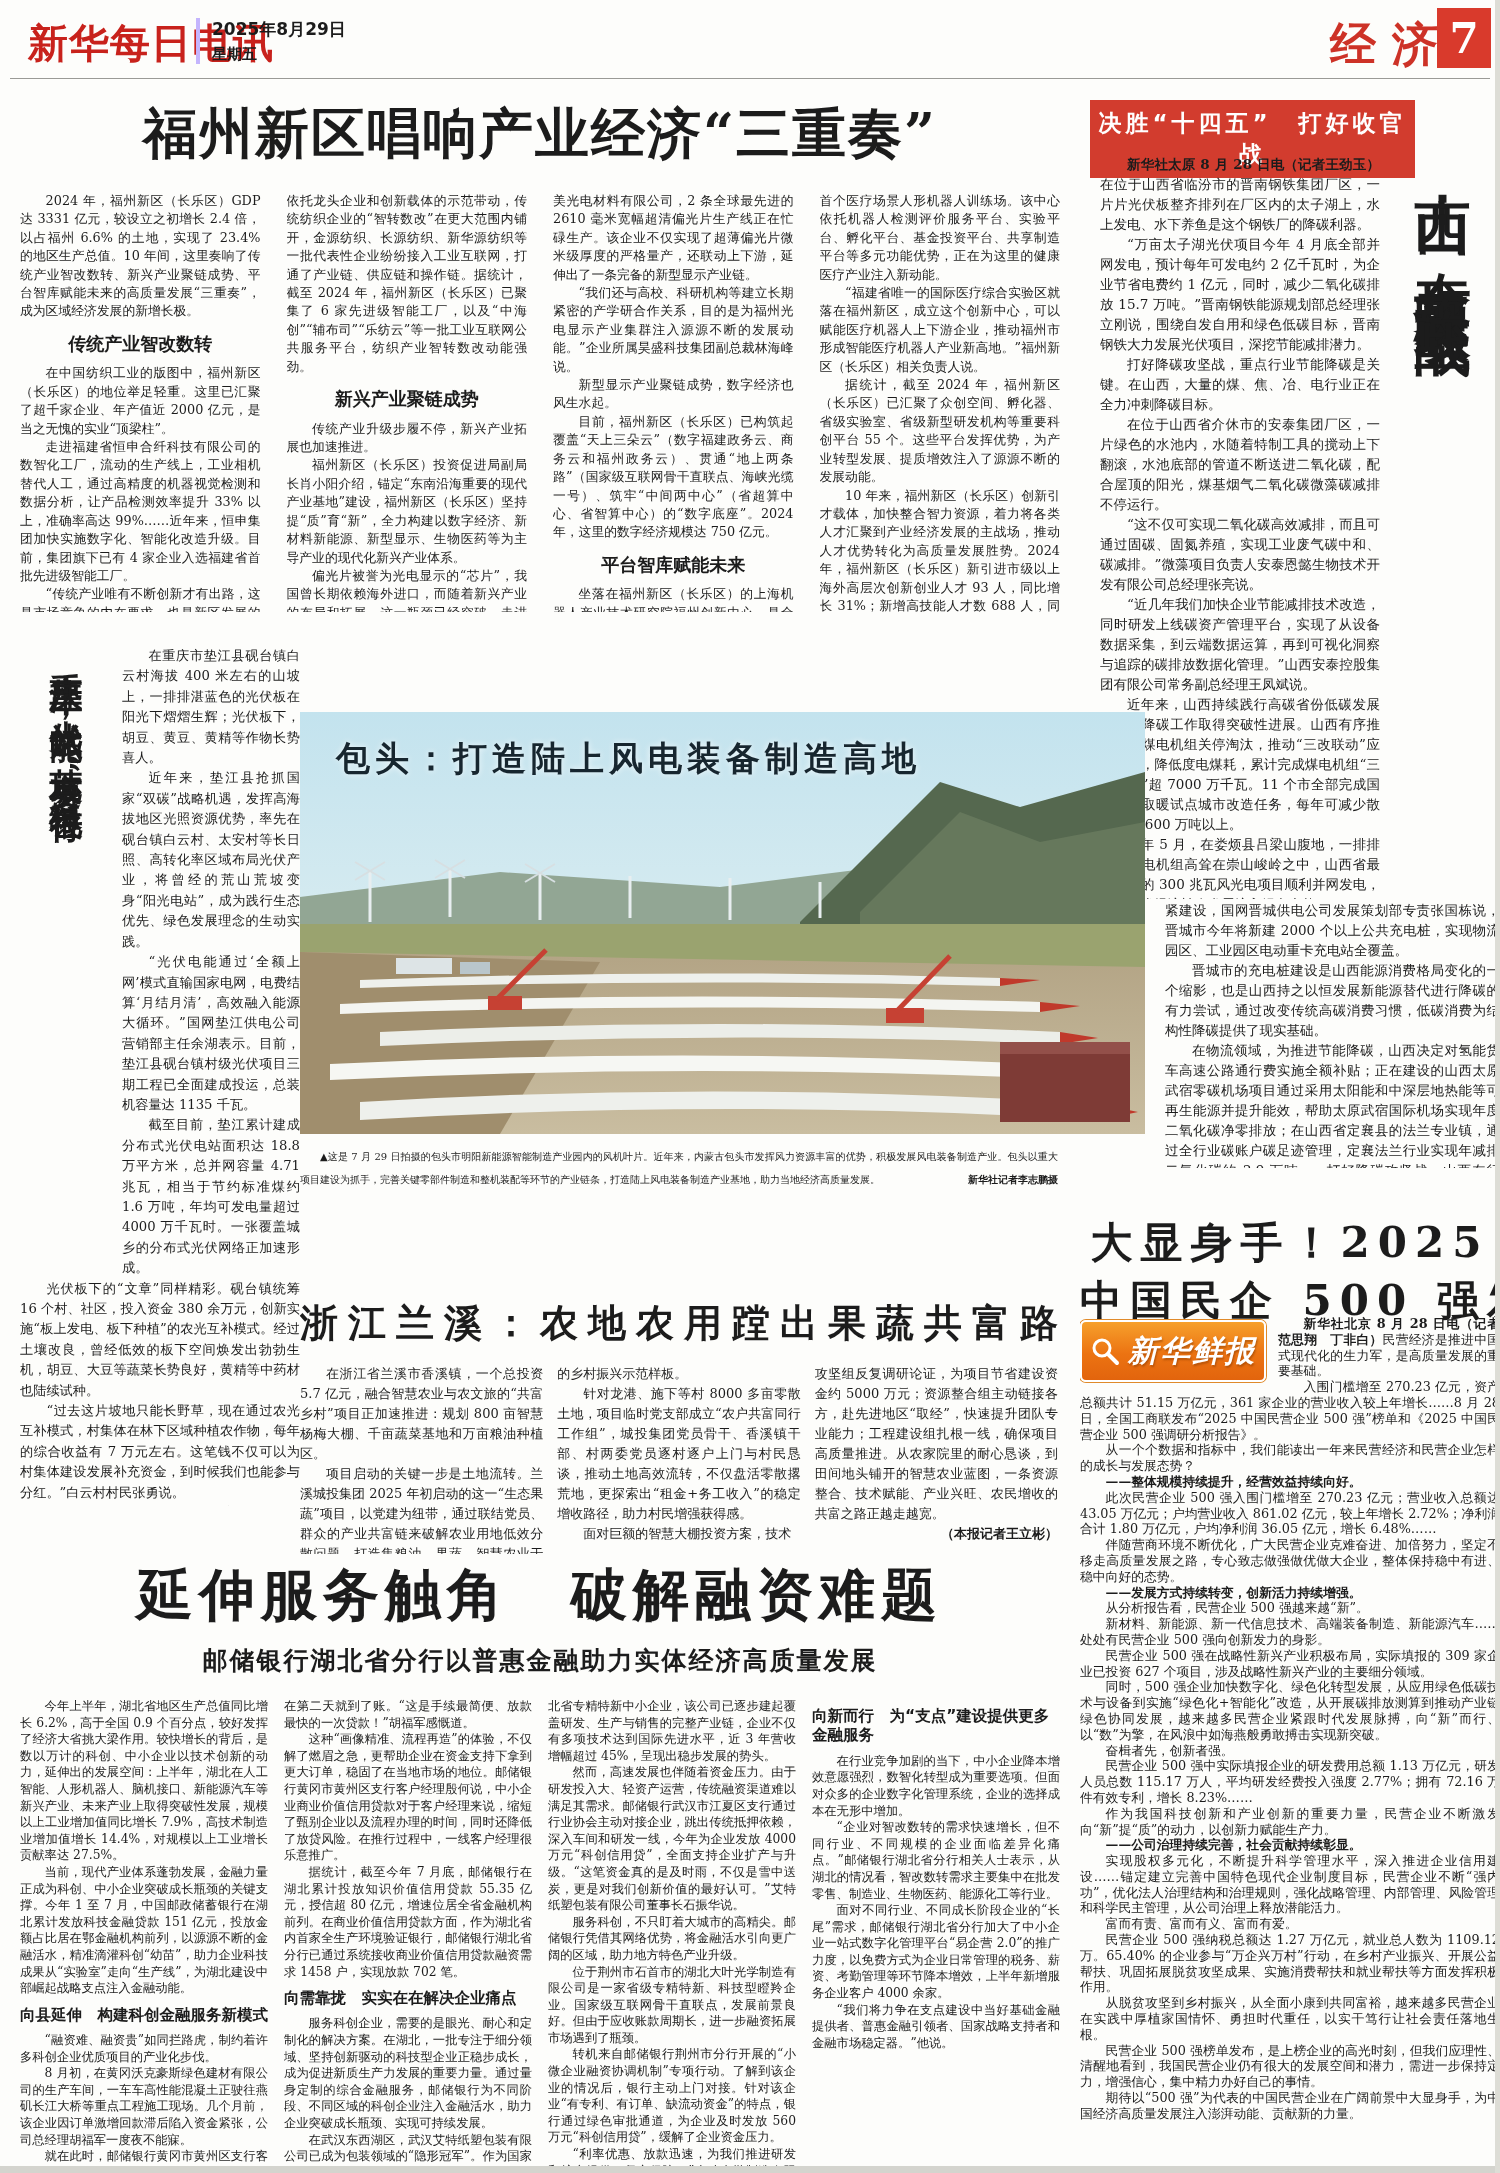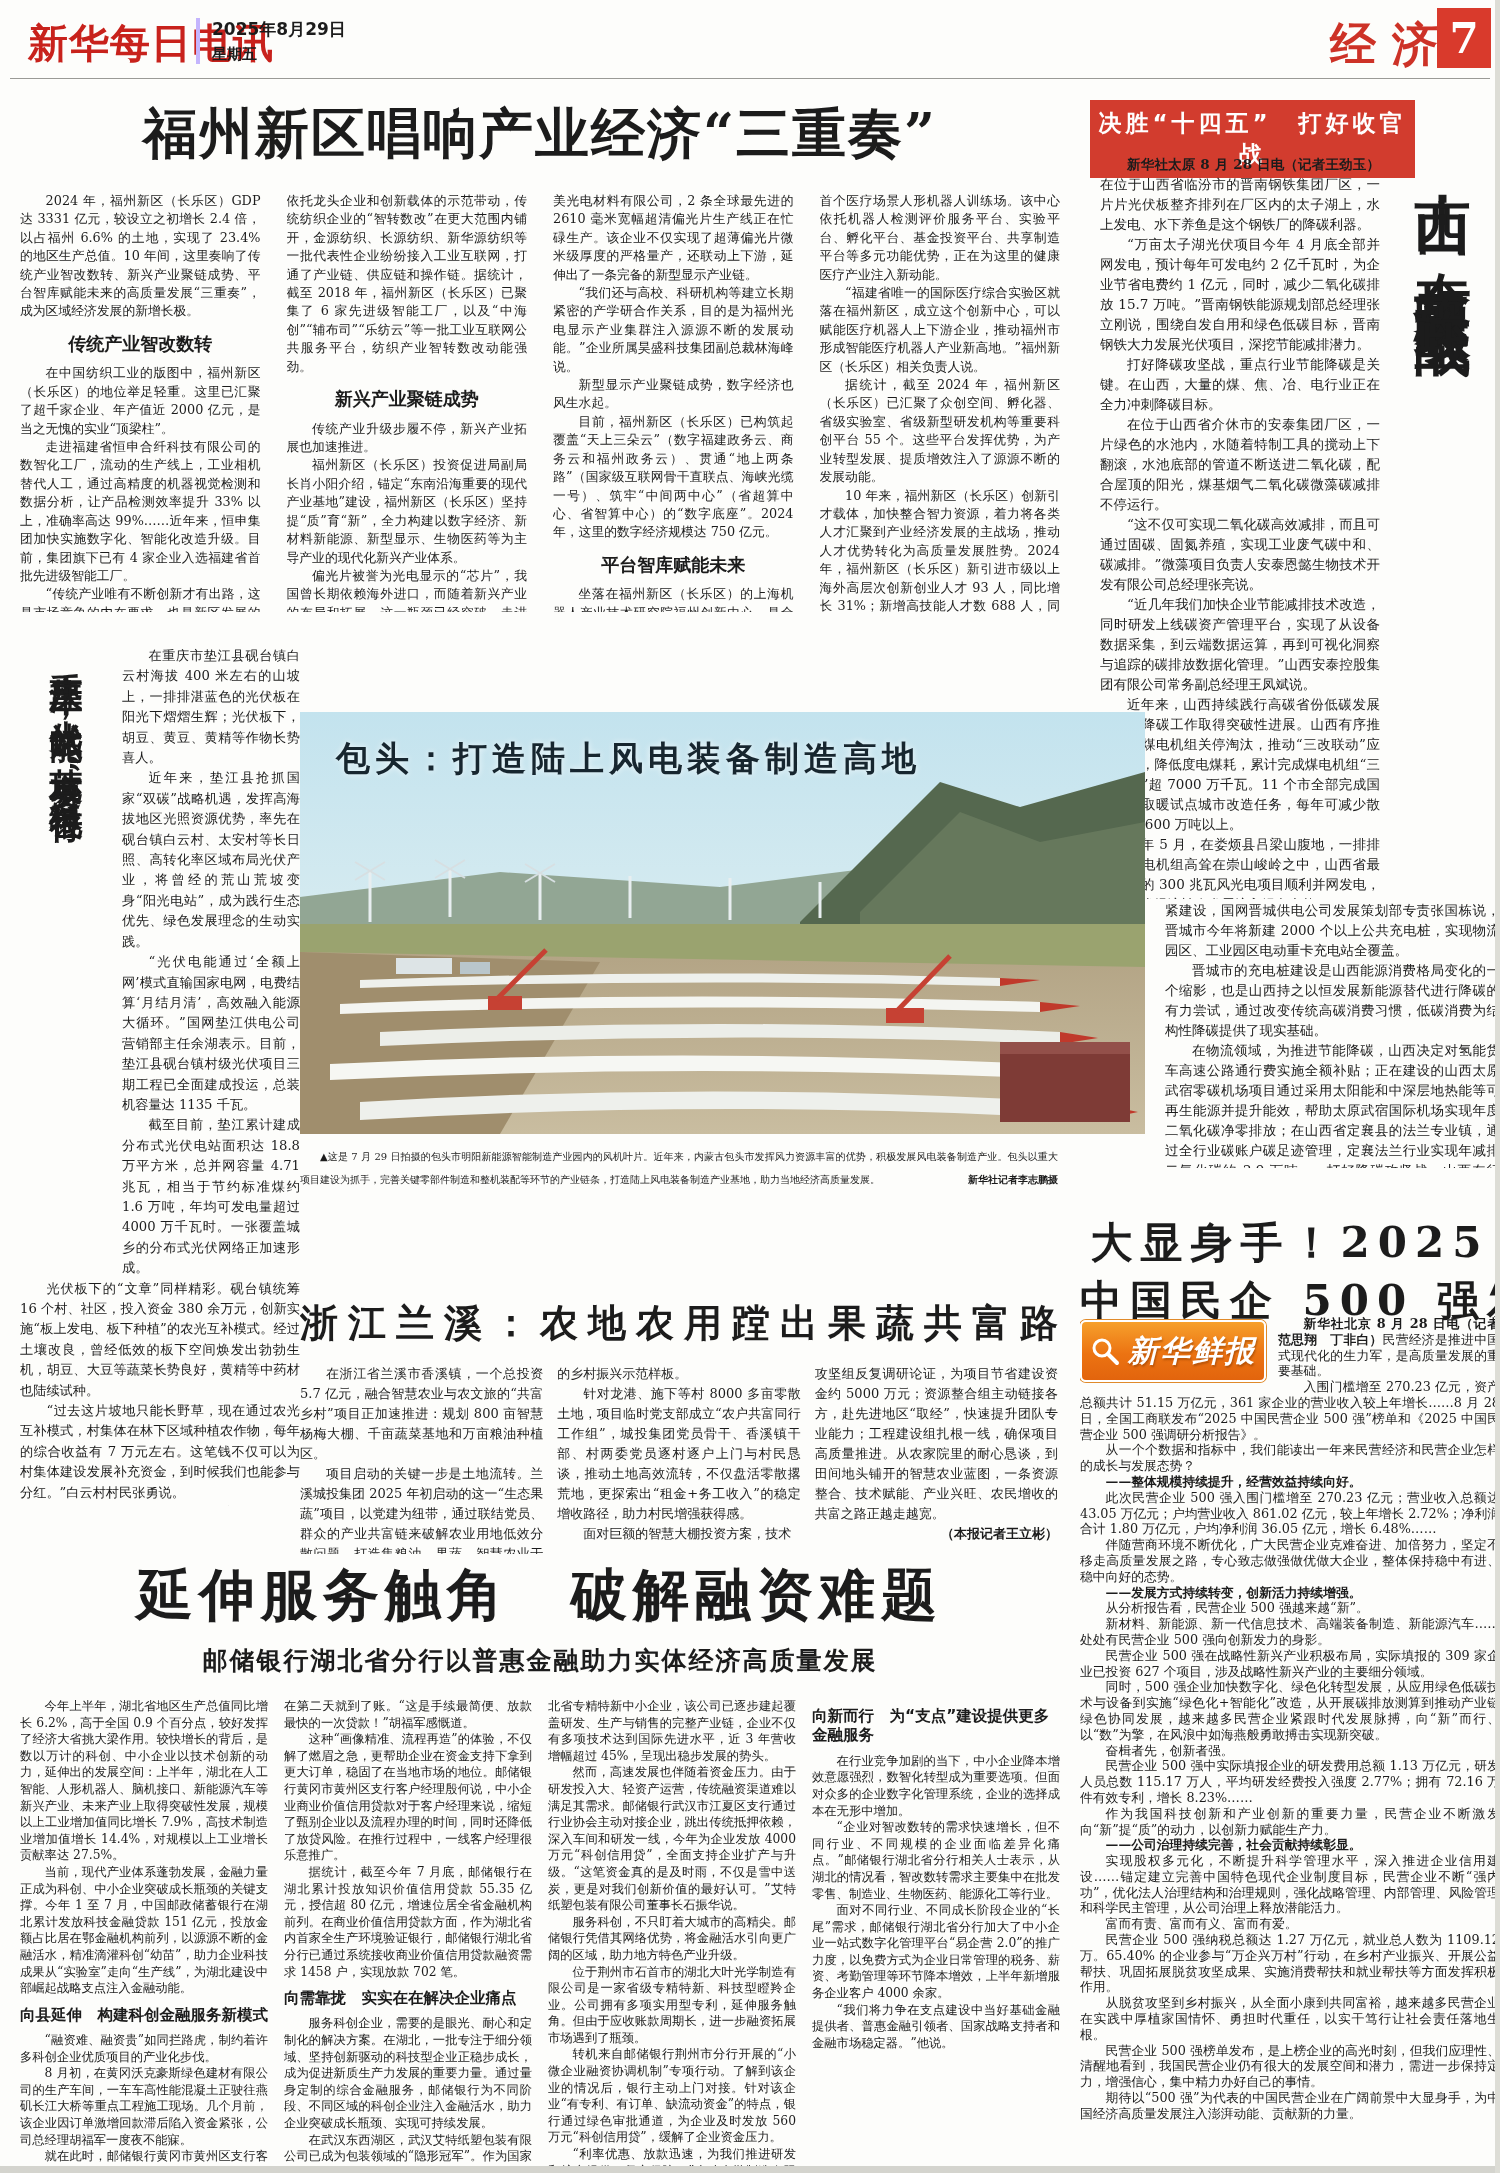--- a/index.html
+++ b/index.html
@@ -88,21 +88,21 @@
   <div class="abs fz-headline" style="left:20px;top:98px;width:1040px;">福州新区唱响产业经济“三重奏”</div>
   <div class="abs fz-cols" style="left:20px;top:192px;width:1040px;height:420px;">
     <div class="col">
         <p>2024 年，福州新区（长乐区）GDP 达 3331 亿元，较设立之初增长 2.4 倍，以占福州 6.6% 的土地，实现了 23.4% 的地区生产总值。10 年间，这里奏响了传统产业智改数转、新兴产业聚链成势、平台智库赋能未来的高质量发展“三重奏”，成为区域经济发展的新增长极。</p>
         <p class="sub">传统产业智改数转</p>
         <p>在中国纺织工业的版图中，福州新区（长乐区）的地位举足轻重。这里已汇聚了超千家企业、年产值近 2000 亿元，是当之无愧的实业“顶梁柱”。</p>
         <p>走进福建省恒申合纤科技有限公司的数智化工厂，流动的生产线上，工业相机替代人工，通过高精度的机器视觉检测和数据分析，让产品检测效率提升 33% 以上，准确率高达 99%……近年来，恒申集团加快实施数字化、智能化改造升级。目前，集团旗下已有 4 家企业入选福建省首批先进级智能工厂。</p>
         <p>“传统产业唯有不断创新才有出路，这是市场竞争的内在要求，也是新区发展的后劲所在。”恒申集团董事长陈建龙说。</p>
       </div>
     <div class="col">
-        <p class="noindent">依托龙头企业和创新载体的示范带动，传统纺织企业的“智转数改”在更大范围内铺开，金源纺织、长源纺织、新华源纺织等一批代表性企业纷纷接入工业互联网，打通了产业链、供应链和操作链。据统计，截至 2018 年，福州新区（长乐区）已聚集了 6 家先进级智能工厂，以及“中海创”“辅布司”“乐纺云”等一批工业互联网公共服务平台，纺织产业智转数改动能强劲。</p>
+        <p class="noindent">依托龙头企业和创新载体的示范带动，传统纺织企业的“智转数改”在更大范围内铺开，金源纺织、长源纺织、新华源纺织等一批代表性企业纷纷接入工业互联网，打通了产业链、供应链和操作链。据统计，截至 2024 年，福州新区（长乐区）已聚集了 6 家先进级智能工厂，以及“中海创”“辅布司”“乐纺云”等一批工业互联网公共服务平台，纺织产业智转数改动能强劲。</p>
         <p class="sub">新兴产业聚链成势</p>
         <p>传统产业升级步履不停，新兴产业拓展也加速推进。</p>
         <p>福州新区（长乐区）投资促进局副局长肖小阳介绍，锚定“东南沿海重要的现代产业基地”建设，福州新区（长乐区）坚持提“质”育“新”，全力构建以数字经济、新材料新能源、新型显示、生物医药等为主导产业的现代化新兴产业体系。</p>
         <p>偏光片被誉为光电显示的“芯片”，我国曾长期依赖海外进口，而随着新兴产业的布局和拓展，这一瓶颈已经突破。走进福州恒</p>
       </div>
     <div class="col">
         <p class="noindent">美光电材料有限公司，2 条全球最先进的 2610 毫米宽幅超清偏光片生产线正在忙碌生产。该企业不仅实现了超薄偏光片微米级厚度的严格量产，还联动上下游，延伸出了一条完备的新型显示产业链。</p>
         <p>“我们还与高校、科研机构等建立长期紧密的产学研合作关系，目的是为福州光电显示产业集群注入源源不断的发展动能。”企业所属昊盛科技集团副总裁林海峰说。</p>
         <p>新型显示产业聚链成势，数字经济也风生水起。</p>
         <p>目前，福州新区（长乐区）已构筑起覆盖“天上三朵云”（数字福建政务云、商务云和福州政务云）、贯通“地上两条路”（国家级互联网骨干直联点、海峡光缆一号）、筑牢“中间两中心”（省超算中心、省智算中心）的“数字底座”。2024 年，这里的数字经济规模达 750 亿元。</p>
@@ -252,21 +252,21 @@
         <p>这种“画像精准、流程再造”的体验，不仅解了燃眉之急，更帮助企业在资金支持下拿到更大订单，稳固了在当地市场的地位。邮储银行黄冈市黄州区支行客户经理殷何说，中小企业商业价值信用贷款对于客户经理来说，缩短了甄别企业以及流程办理的时间，同时还降低了放贷风险。在推行过程中，一线客户经理很乐意推广。</p>
         <p>据统计，截至今年 7 月底，邮储银行在湖北累计投放知识价值信用贷款 55.35 亿元，授信超 80 亿元，增速位居全省金融机构前列。在商业价值信用贷款方面，作为湖北省内首家全生产环境验证银行，邮储银行湖北省分行已通过系统接收商业价值信用贷款融资需求 1458 户，实现放款 702 笔。</p>
         <p class="sub">向需靠拢　实实在在解决企业痛点</p>
         <p>服务科创企业，需要的是眼光、耐心和定制化的解决方案。在湖北，一批专注于细分领域、坚持创新驱动的科技型企业正稳步成长，成为促进新质生产力发展的重要力量。通过量身定制的综合金融服务，邮储银行为不同阶段、不同区域的科创企业注入金融活水，助力企业突破成长瓶颈、实现可持续发展。</p>
         <p>在武汉东西湖区，武汉艾特纸塑包装有限公司已成为包装领域的“隐形冠军”。作为国家级绿色工厂、高新技术企业和湖</p>
       </div>
     <div class="col">
         <p class="noindent">北省专精特新中小企业，该公司已逐步建起覆盖研发、生产与销售的完整产业链，企业不仅有多项技术达到国际先进水平，近 3 年营收增幅超过 45%，呈现出稳步发展的势头。</p>
         <p>然而，高速发展也伴随着资金压力。由于研发投入大、轻资产运营，传统融资渠道难以满足其需求。邮储银行武汉市江夏区支行通过行业协会主动对接企业，跳出传统抵押依赖，深入车间和研发一线，今年为企业发放 4000 万元“科创信用贷”，全面支持企业扩产与升级。“这笔资金真的是及时雨，不仅是雪中送炭，更是对我们创新价值的最好认可。”艾特纸塑包装有限公司董事长石振华说。</p>
         <p>服务科创，不只盯着大城市的高精尖。邮储银行凭借其网络优势，将金融活水引向更广阔的区域，助力地方特色产业升级。</p>
-        <p>位于荆州市石首市的湖北大叶光学制造有限公司是一家省级专精特新、科技型瞪羚企业。公司拥有多项实用型专利，延伸服务触角。但由于应收账款周期长，进一步融资拓展市场遇到了瓶颈。</p>
+        <p>位于荆州市石首市的湖北大叶光学制造有限公司是一家省级专精特新、科技型瞪羚企业。国家级互联网骨干直联点，发展前景良好。但由于应收账款周期长，进一步融资拓展市场遇到了瓶颈。</p>
         <p>转机来自邮储银行荆州市分行开展的“小微企业融资协调机制”专项行动。了解到该企业的情况后，银行主动上门对接。针对该企业“有专利、有订单、缺流动资金”的特点，银行通过绿色审批通道，为企业及时发放 560 万元“科创信用贷”，缓解了企业资金压力。</p>
         <p>“利率优惠、放款迅速，为我们推进研发和扩产提供了坚实保障。”大叶光学制造有限公司董事长王健表示。</p>
       </div>
     <div class="col">
         <p class="sub">向新而行　为“支点”建设提供更多金融服务</p>
         <p>在行业竞争加剧的当下，中小企业降本增效意愿强烈，数智化转型成为重要选项。但面对众多的企业数字化管理系统，企业的选择成本在无形中增加。</p>
         <p>“企业对智改数转的需求快速增长，但不同行业、不同规模的企业面临差异化痛点。”邮储银行湖北省分行相关人士表示，从湖北的情况看，智改数转需求主要集中在批发零售、制造业、生物医药、能源化工等行业。</p>
         <p>面对不同行业、不同成长阶段企业的“长尾”需求，邮储银行湖北省分行加大了中小企业一站式数字化管理平台“易企营 2.0”的推广力度，以免费方式为企业日常管理的税务、薪资、考勤管理等环节降本增效，上半年新增服务企业客户 4000 余家。</p>
         <p>“我们将力争在支点建设中当好基础金融提供者、普惠金融引领者、国家战略支持者和金融市场稳定器。”他说。</p>
       </div>

